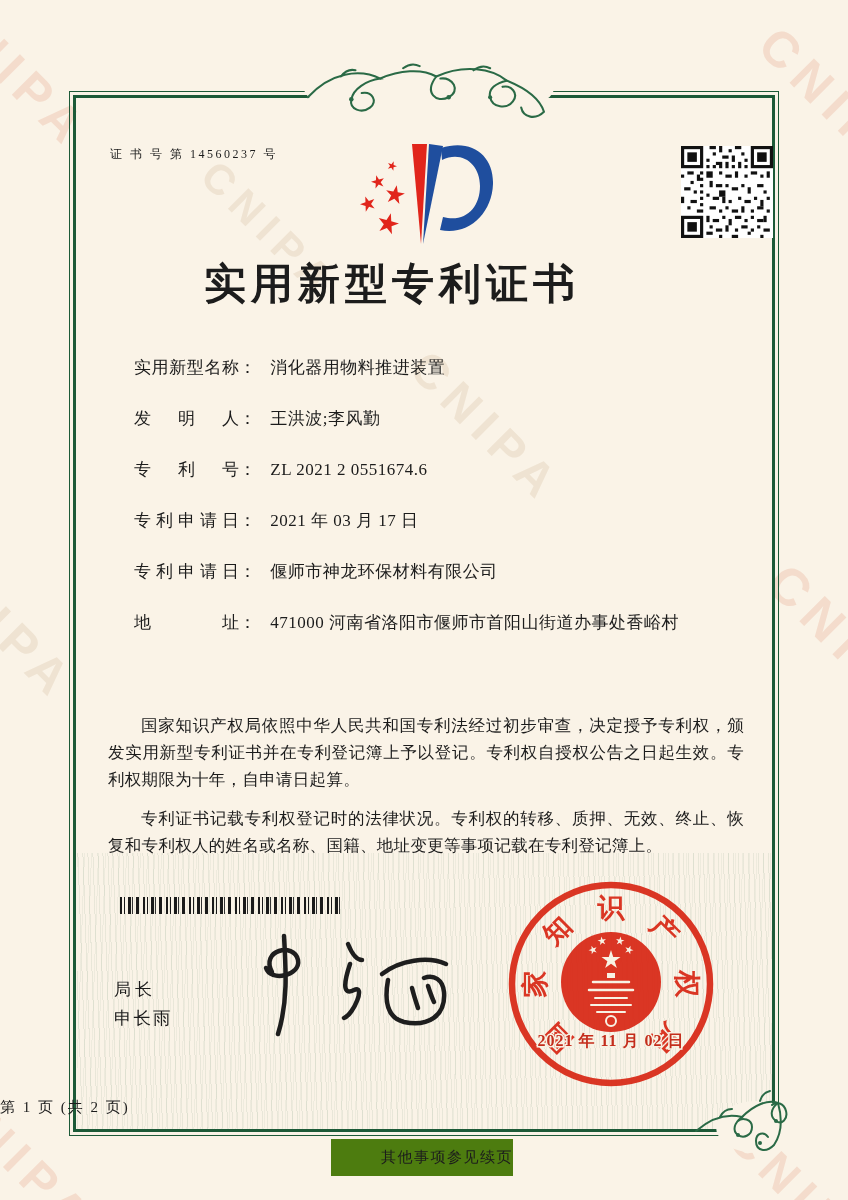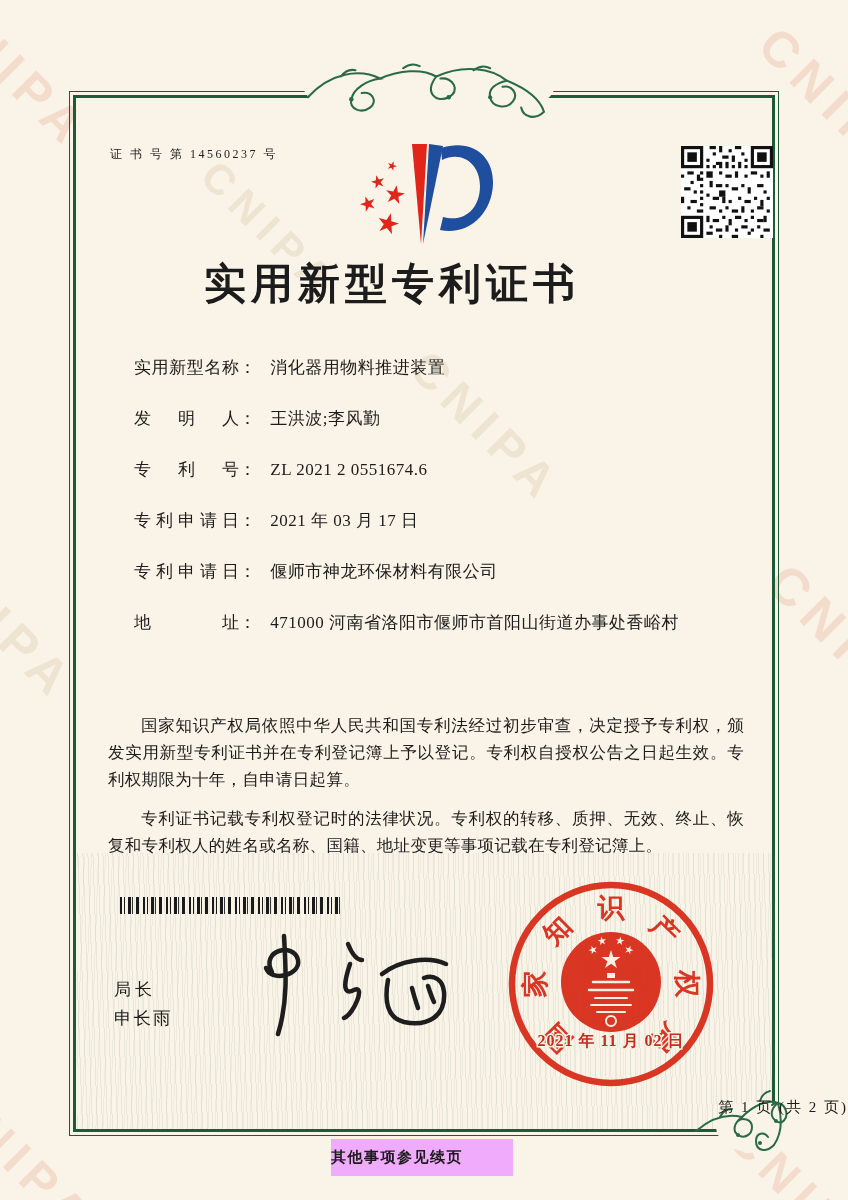--- a/index.html
+++ b/index.html
@@ -85,27 +85,27 @@
       #1a1a1a 8px 11px, rgba(0,0,0,0) 11px 12px,
       #333 12px 13px, rgba(0,0,0,0) 13px 16px,
       #1a1a1a 16px 19px, rgba(0,0,0,0) 19px 23px);
   }
   .signer-title{position:absolute;left:114px;top:970px;font-size:17px;letter-spacing:4px;z-index:5;margin-top:8px;}
   .signer-name{position:absolute;left:114px;top:1006px;font-size:17.5px;letter-spacing:2px;z-index:5;}
   .sig{position:absolute;left:232px;top:930px;z-index:6;}
   .seal{position:absolute;left:505px;top:878px;z-index:6;opacity:.95;}
 
   .page-info{
-    position:absolute;left:0;top:1098px;width:848px;text-align:right;
+    position:absolute;left:0;top:1098px;width:848px;text-align:left;
     font-size:15px;letter-spacing:2px;z-index:5;
   }
   .cont-note{
     position:absolute;left:331px;top:1139px;width:182px;height:37px;
-    background:#f0abfc;z-index:5;
-    text-align:left;line-height:37px;font-size:15px;letter-spacing:1.5px;font-weight:bold;
+    background:#4d7c0f;z-index:5;
+    text-align:right;line-height:37px;font-size:15px;letter-spacing:1.5px;
   }
 
   .ornament{z-index:4;}
 </style>
 </head>
 <body>
 
 <span class="wm wm-pink" style="left:-38px;top:-20px;font-size:50px;">CNIPA</span>
 <span class="wm wm-tan" style="left:225px;top:152px;font-size:42px;">CNIPA</span>
 <span class="wm wm-tan" style="left:438px;top:340px;font-size:48px;">CNIPA</span>

